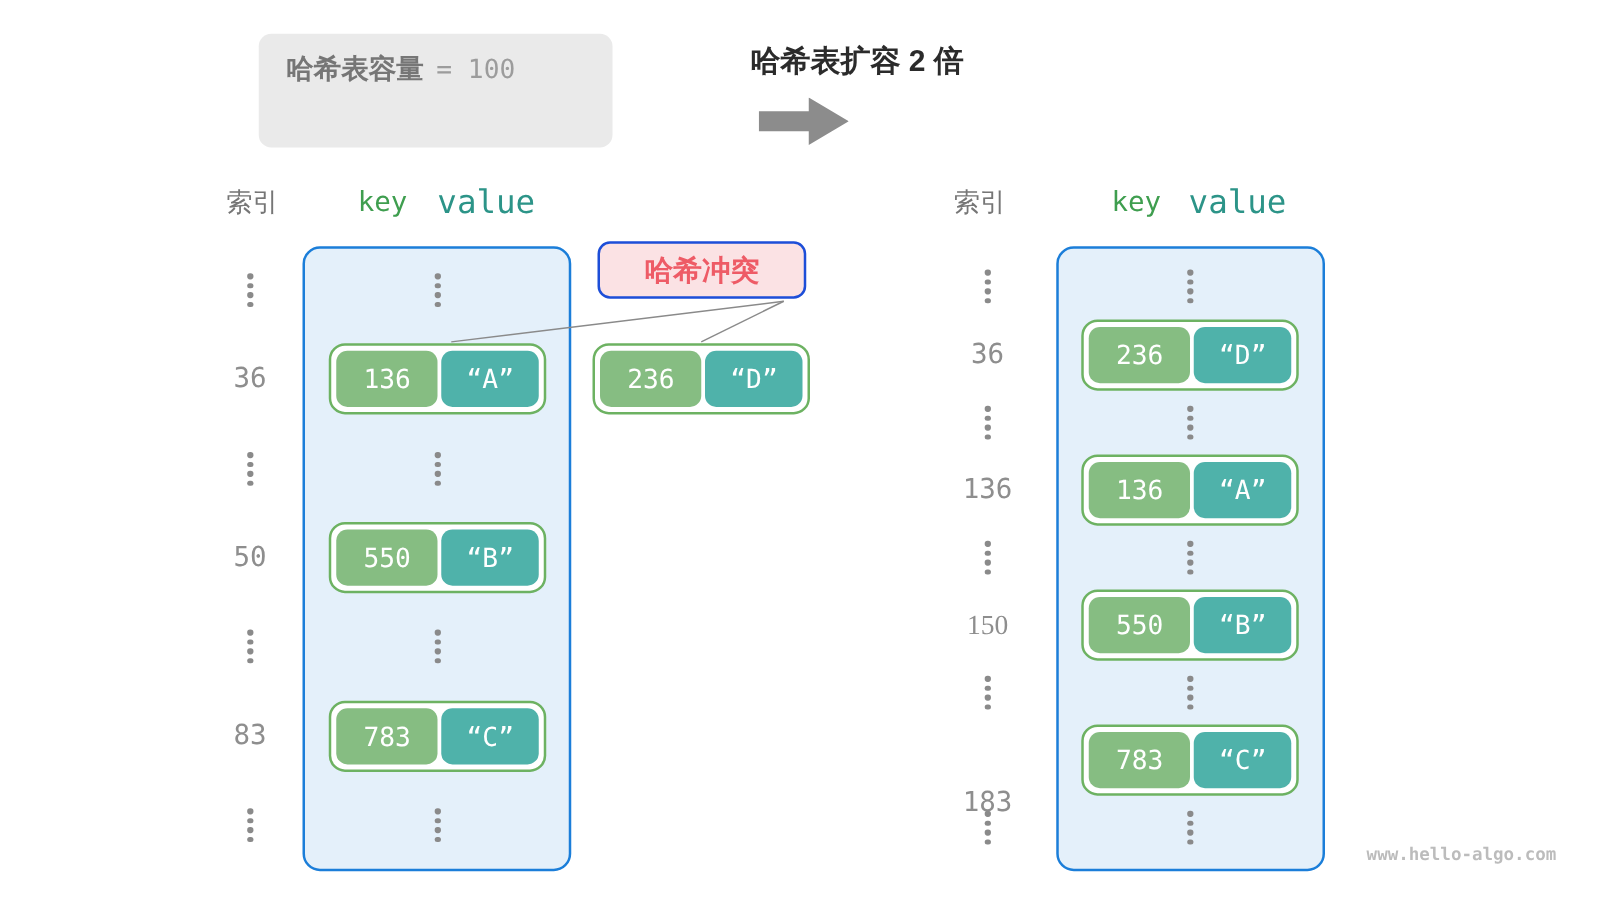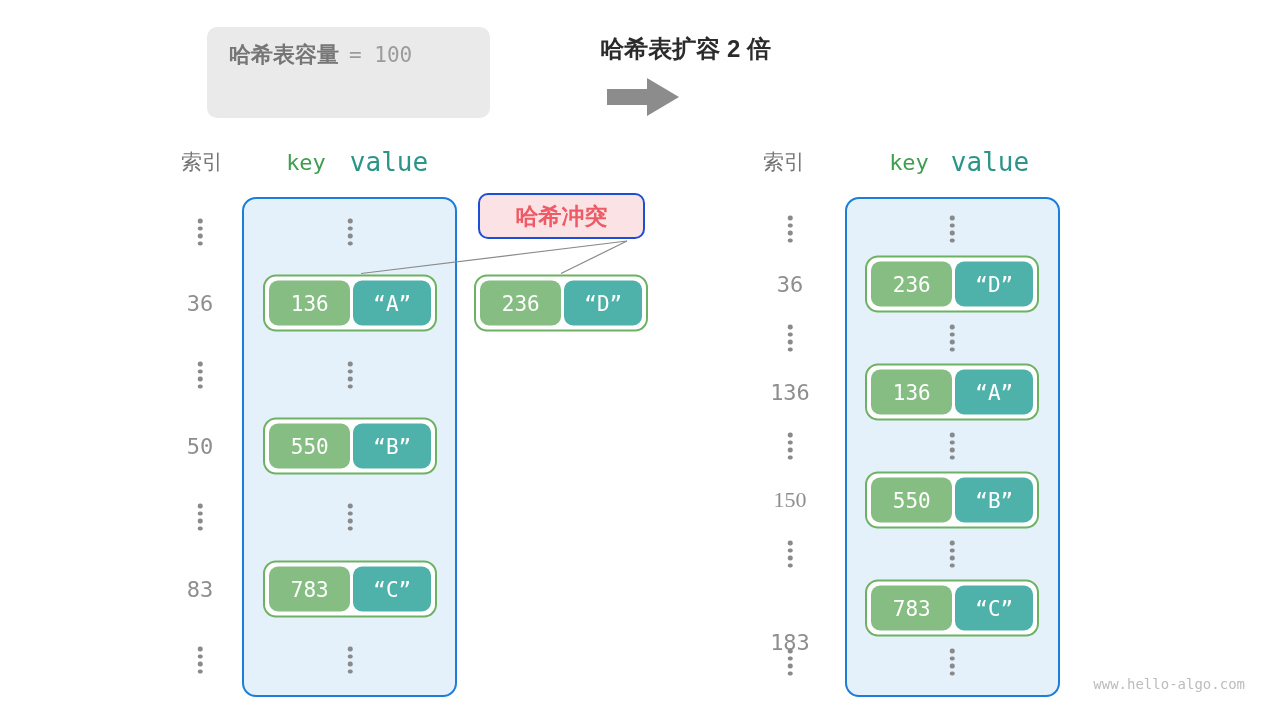--- a/index.html
+++ b/index.html
@@ -37,21 +37,21 @@
   .idx{color:#8e8e8e;font-size:22px;white-space:nowrap;}
 
   
   .dots{display:flex;flex-direction:column;gap:3px;align-items:center;}
   .dots i{width:4.5px;height:4.5px;border-radius:50%;background:#8a8a8a;display:block;}
 
   .conflict{width:167px;height:46px;background:#fbe2e4;border:2px solid #1d4ed8;border-radius:10px;
             color:#ee5b66;font-weight:bold;font-size:23px;display:flex;align-items:center;
             justify-content:center;box-sizing:border-box;white-space:nowrap;}
 
-  .watermark{color:#bcbcbc;font-size:14px;}
+  .watermark{color:#bcbcbc;font-size:14px;font-weight:bold;}
 </style>
 </head>
 <body>
 
 <div class="stage">
 
   <div class="abs info-box" style="left:207px;top:27px;width:283px;height:91px;">
     <div class="info-line">
       <span class="lbl">哈希表容量</span><span class="val">= 100</span>
     </div>

